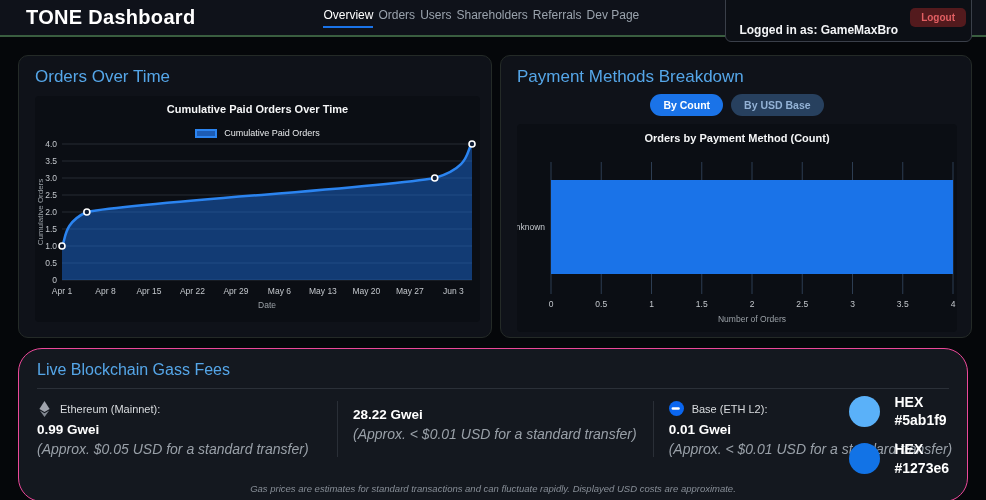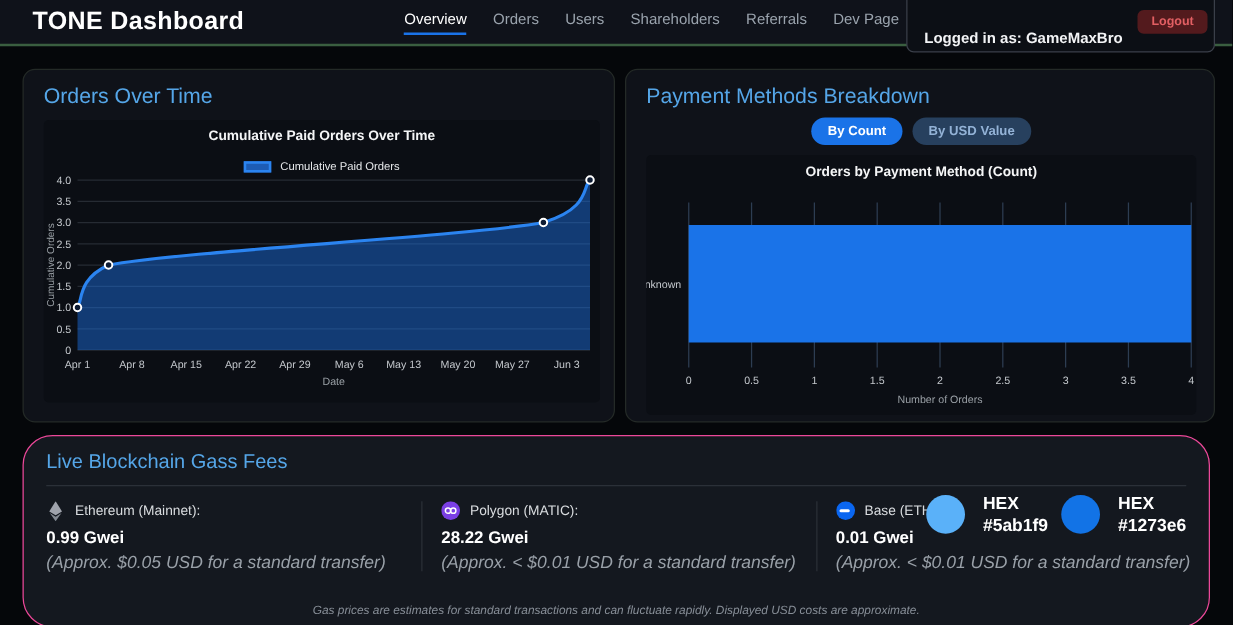--- a/index.html
+++ b/index.html
@@ -9,21 +9,21 @@
     font-family:"Liberation Sans", sans-serif;
     color:#e8eaed;
   }
   
   .header {
     height:37px; background:#0f121a;
     border-bottom:2px solid var(--header-border,#3a5e40);
     display:flex; align-items:center; padding:0 14px 0 26px;
   }
   .app-title { font-size:20px; font-weight:bold; letter-spacing:.3px; color:#ffffff; }
-  .nav { display:flex; gap:21px; margin-left:128px; align-items:center;justify-content:center; }
+  .nav { display:flex; gap:5px; margin-left:128px; align-items:center;justify-content:center; }
   .nav-item {
     font-size:12px; color:#9aa3ad; cursor:pointer; text-decoration:none;
     padding-bottom:4px; border-bottom:2px solid transparent;
   }
   .nav-item.active { color:#ffffff; border-bottom-color:var(--accent,#1a73e8); }
   .login-box {
     margin-left:auto; display:flex; align-items:center; gap:12px;
     background:#0c0f15; border:1px solid #3a3f49; border-radius:6px;
     padding:4px 5px 4px 13px;
   }
@@ -74,21 +74,21 @@
   .gas-col + .gas-col { border-left:1px solid #2a2f37; padding-left:15px; }
   .gas-col:last-child { flex:1 1 auto; }
   .gas-name-row { display:flex; align-items:center; gap:8px; }
   .gas-name { font-size:11px; color:#d9dcdf; }
   .gas-value { margin-top:6px; font-size:13.5px; font-weight:bold; color:#ffffff; }
   .gas-approx { margin-top:4px; font-size:14px; font-style:italic; color:#99a0a8; white-space:nowrap; }
   .gas-footnote {
     position:absolute; left:0; right:0; bottom:7px; text-align:center;
     font-size:9.5px; font-style:italic; color:#878e97;
   }
-  .swatch-block { position:absolute; right:18px; top:44px; display:flex; gap:11px; }
+  .swatch-block { position:absolute; right:18px; top:44px; display:flex; flex-direction:column; gap:11px; }
   .swatch-row { display:flex; align-items:center; gap:14px; }
   .swatch-circle { width:31px; height:31px; border-radius:50%; }
   .swatch-label { font-size:14px; font-weight:bold; color:#ffffff; line-height:1.3; }
   .coin-icon { display:inline-flex; width:15px; height:15px; align-items:center; justify-content:center; }
 </style>
 </head>
 <body>
 
 <div class="header">
   <div class="app-title">TONE Dashboard</div>
@@ -157,21 +157,21 @@
             <circle cx="399.7272727272727" cy="40" r="3" fill="#0d1b33" stroke="#ffffff" stroke-width="1.6"></circle>
             <circle cx="437" cy="6" r="3" fill="#0d1b33" stroke="#ffffff" stroke-width="1.6"></circle>
           </svg>
       </div>
     </div>
 
     <div class="panel payments-panel">
       <div class="panel-title">Payment Methods Breakdown</div>
       <div class="toggle-row">
         <button class="toggle-btn active">By Count</button>
-        <button class="toggle-btn inactive">By USD Value</button>
+        <button class="toggle-btn inactive">By USD Base</button>
       </div>
       <div class="chart-canvas payments-canvas">
         <div class="chart-heading">Orders by Payment Method (Count)</div>
         <svg id="bar-chart" width="440" height="172" style="margin-top:10px;">
             <line x1="34" y1="8" x2="34" y2="140" stroke="#2d3d52" stroke-width="1"></line>
             <text x="34" y="153" text-anchor="middle" font-size="8.5" fill="#c3c7cc">0</text>
             <line x1="84.25" y1="8" x2="84.25" y2="140" stroke="#2d3d52" stroke-width="1"></line>
             <text x="84.25" y="153" text-anchor="middle" font-size="8.5" fill="#c3c7cc">0.5</text>
             <line x1="134.5" y1="8" x2="134.5" y2="140" stroke="#2d3d52" stroke-width="1"></line>
             <text x="134.5" y="153" text-anchor="middle" font-size="8.5" fill="#c3c7cc">1</text>
@@ -208,30 +208,20 @@
               <polygon points="5.5,12.3 10.2,9.4 5.5,16 0.8,9.4" fill="#8d939c" opacity="0.9"></polygon>
             </svg>
           </span>
           <span class="gas-name">Ethereum (Mainnet):</span>
         </div>
         <div class="gas-value">0.99 Gwei</div>
         <div class="gas-approx">(Approx. $0.05 USD for a standard transfer)</div>
       </div>
 
       <div class="gas-col">
-        <div class="gas-name-row">
-          <span class="coin-icon">
-            <svg width="15" height="15" viewBox="0 0 15 15">
-              <circle cx="7.5" cy="7.5" r="7.5" fill="#7b3fe4"></circle>
-              <circle cx="5.4" cy="7.5" r="2.1" fill="none" stroke="#ffffff" stroke-width="1.2"></circle>
-              <circle cx="9.6" cy="7.5" r="2.1" fill="none" stroke="#ffffff" stroke-width="1.2"></circle>
-            </svg>
-          </span>
-          <span class="gas-name">Polygon (MATIC):</span>
-        </div>
         <div class="gas-value">28.22 Gwei</div>
         <div class="gas-approx">(Approx. &lt; $0.01 USD for a standard transfer)</div>
       </div>
 
       <div class="gas-col">
         <div class="gas-name-row">
           <span class="coin-icon">
             <svg width="15" height="15" viewBox="0 0 15 15">
               <circle cx="7.5" cy="7.5" r="7.5" fill="#0a66f0"></circle>
               <rect x="2.6" y="6.3" width="8.2" height="2.4" rx="1.2" fill="#ffffff"></rect>

